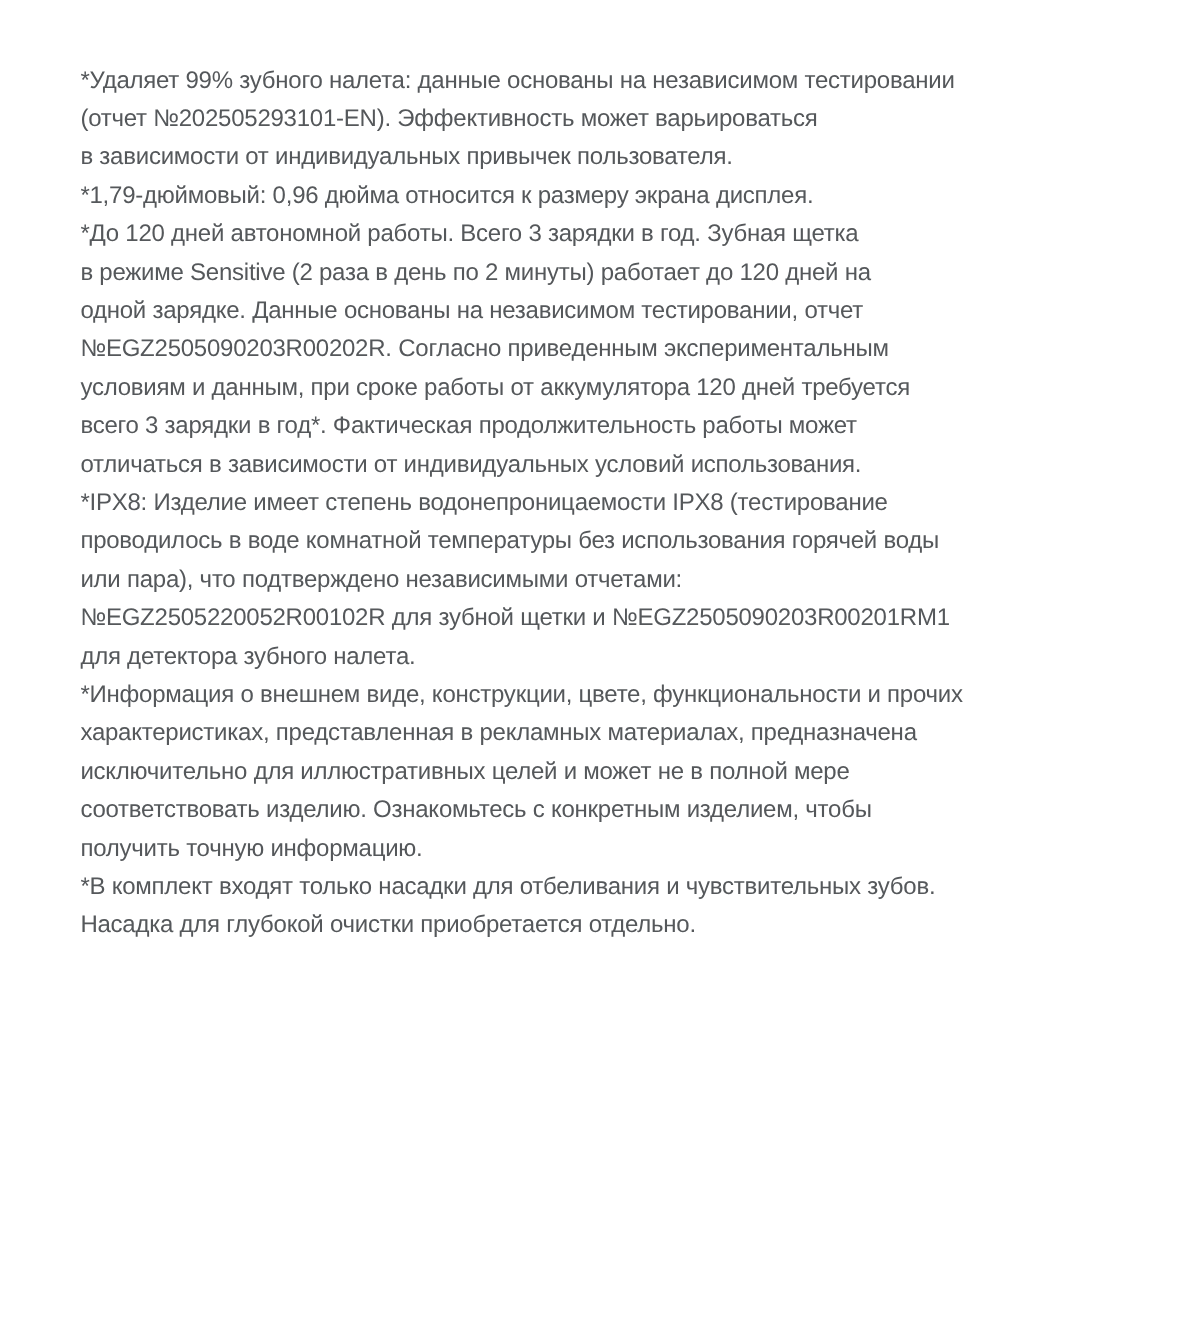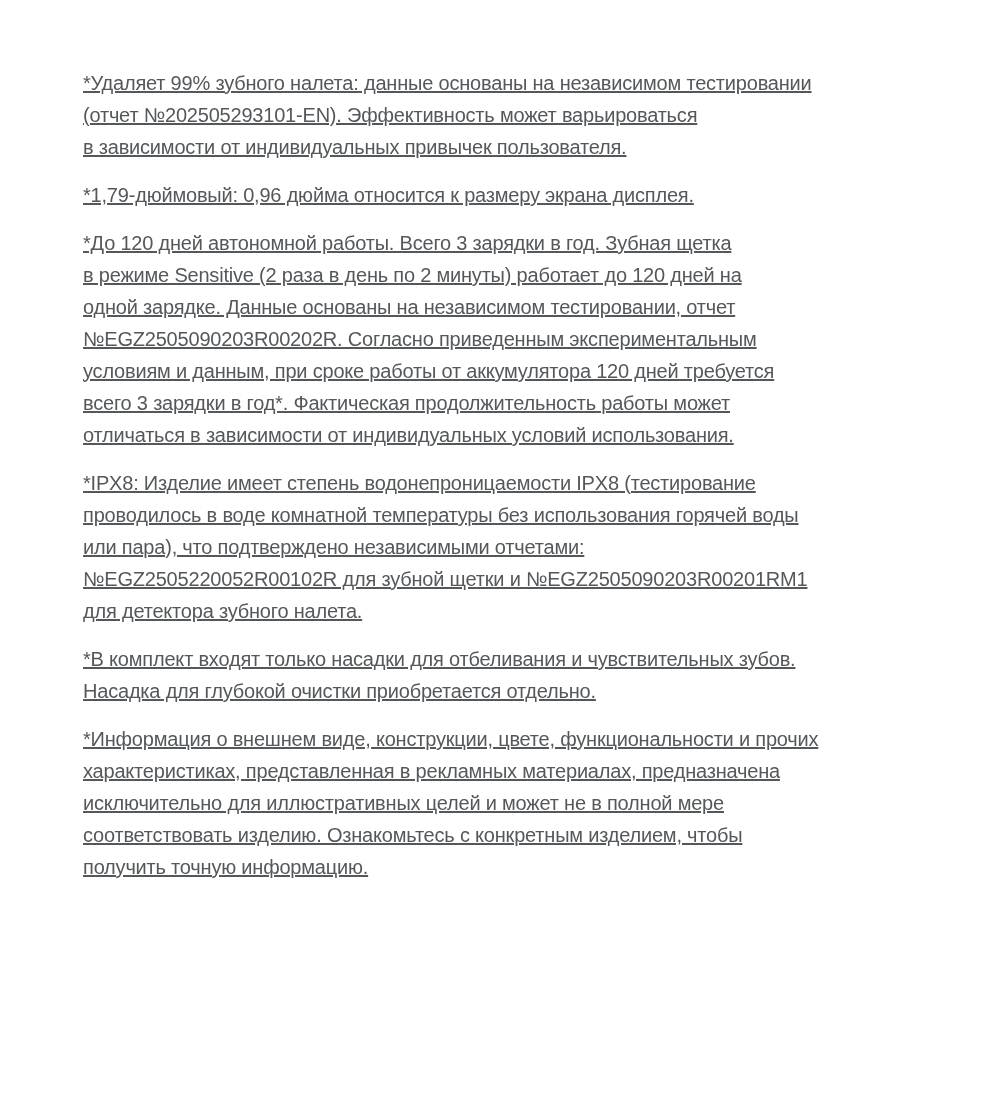--- a/index.html
+++ b/index.html
@@ -16,23 +16,22 @@
     box-sizing: border-box;
     padding: 51px 55px 0 67px;
     font-family: "Liberation Sans", "DejaVu Sans", sans-serif;
     font-weight: 300;
     font-size: 20px;
     line-height: 32px;
     letter-spacing: -0.2px;
     color: #55585b;
   }
   .footnote {
-    margin: 16px;
+    margin: 0;
     white-space: pre-line;
-    text-decoration: underline;
   }
 </style>
 </head>
 <body>
 
 <main class="disclaimer">
   <p class="footnote">*Удаляет 99% зубного налета: данные основаны на независимом тестировании
 (отчет №202505293101-EN). Эффективность может варьироваться
 в зависимости от индивидуальных привычек пользователя.</p>
   <p class="footnote">*1,79-дюймовый: 0,96 дюйма относится к размеру экрана дисплея.</p>
@@ -41,20 +40,20 @@
 одной зарядке. Данные основаны на независимом тестировании, отчет
 №EGZ2505090203R00202R. Согласно приведенным экспериментальным
 условиям и данным, при сроке работы от аккумулятора 120 дней требуется
 всего 3 зарядки в год*. Фактическая продолжительность работы может
 отличаться в зависимости от индивидуальных условий использования.</p>
   <p class="footnote">*IPX8: Изделие имеет степень водонепроницаемости IPX8 (тестирование
 проводилось в воде комнатной температуры без использования горячей воды
 или пара), что подтверждено независимыми отчетами:
 №EGZ2505220052R00102R для зубной щетки и №EGZ2505090203R00201RM1
 для детектора зубного налета.</p>
-  <p class="footnote">*В комплект входят только насадки для отбеливания и чувствительных зубов.
-Насадка для глубокой очистки приобретается отдельно.</p>
   <p class="footnote">*Информация о внешнем виде, конструкции, цвете, функциональности и прочих
 характеристиках, представленная в рекламных материалах, предназначена
 исключительно для иллюстративных целей и может не в полной мере
 соответствовать изделию. Ознакомьтесь с конкретным изделием, чтобы
 получить точную информацию.</p>
+  <p class="footnote">*В комплект входят только насадки для отбеливания и чувствительных зубов.
+Насадка для глубокой очистки приобретается отдельно.</p>
 </main>
 
 </body></html>

